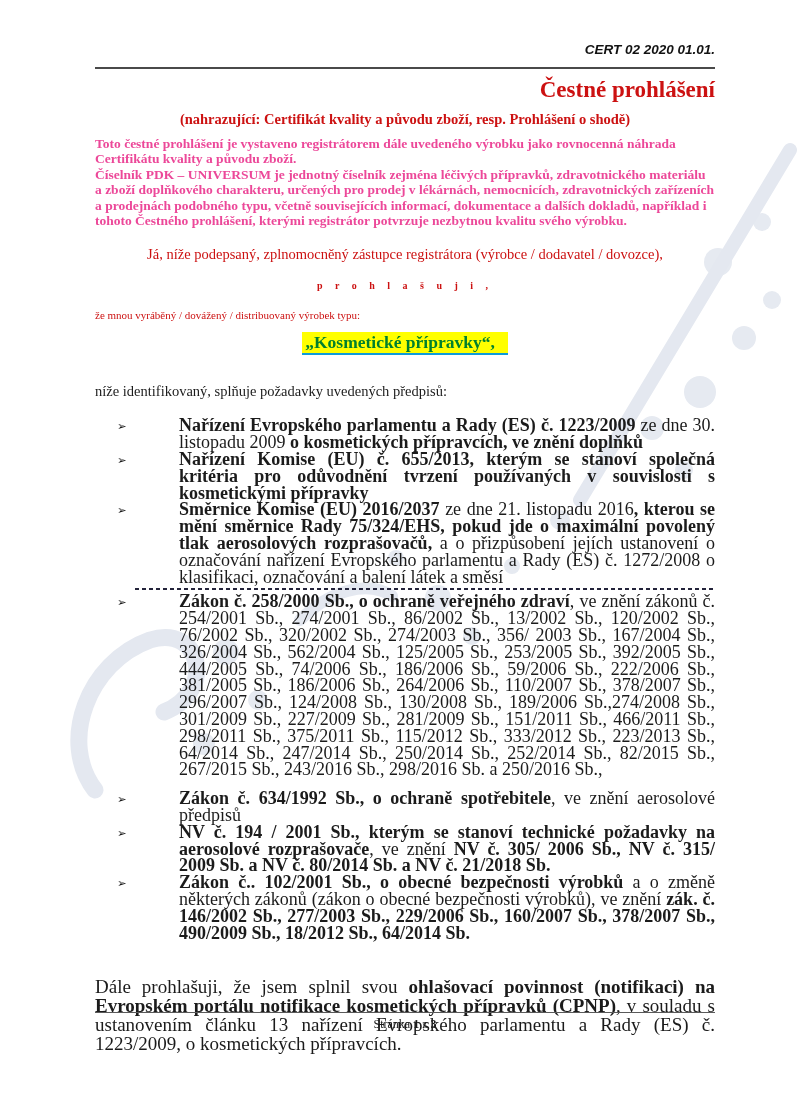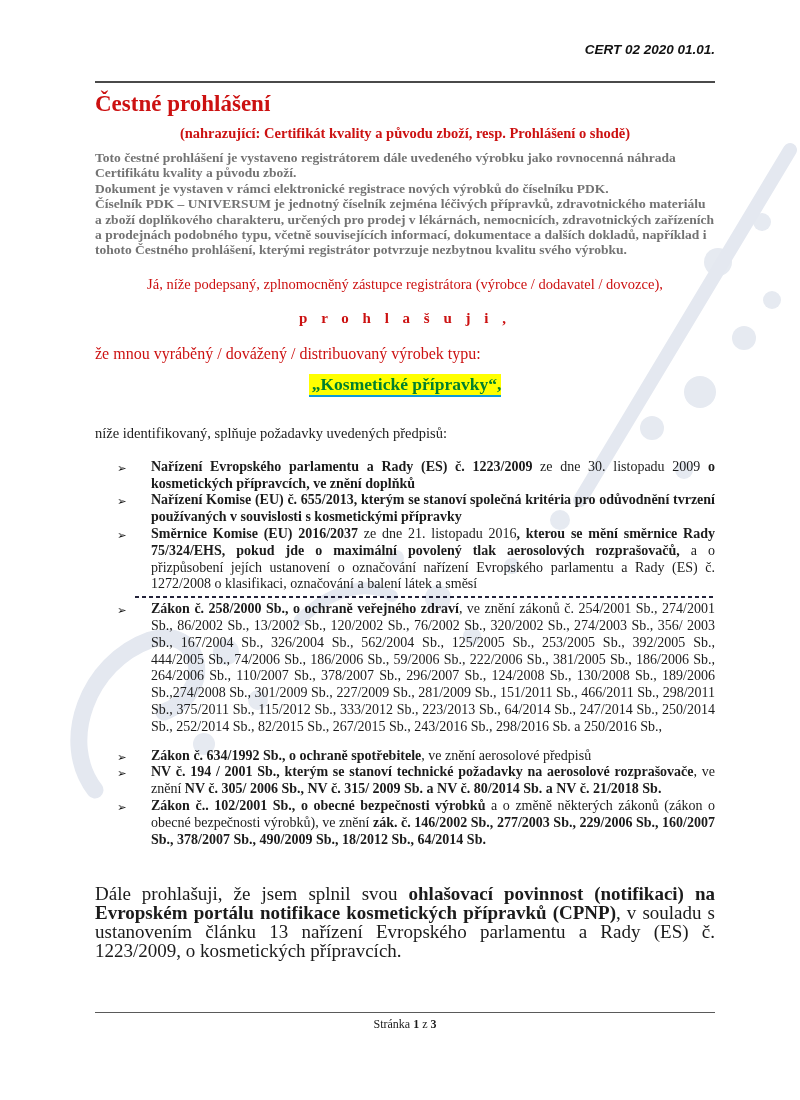--- a/index.html
+++ b/index.html
@@ -4,37 +4,37 @@
 <style>
   html,body{margin:0;padding:0;}
   body{
     width:800px;height:1100px;background:#ffffff;position:relative;
     font-family:"Liberation Serif", serif;color:#1b1b1b;overflow:hidden;
   }
   .watermark{position:absolute;left:0;top:0;z-index:0;pointer-events:none;}
   .content{position:absolute;left:0;top:0;right:0;bottom:0;z-index:1;
     padding:42px 85px 0 95px;box-sizing:border-box;}
   .cert-ref{text-align:right;font-family:"Liberation Sans",sans-serif;
-    font-style:italic;font-weight:600;font-size:13.5px;color:#121212;margin:0 0 24px 0;}
+    font-style:italic;font-weight:600;font-size:13.5px;color:#121212;margin:0 0 10px 0;}
   .top-rule{border:0;border-top:2px solid #4a4a4a;margin:0;}
-  .doc-title{color:#cc1111;text-align:left;font-size:23px;font-weight:bold;margin:8px 0 2px 0;}
+  .doc-title{color:#cc1111;text-align:right;font-size:23px;font-weight:bold;margin:8px 0 2px 0;}
   .doc-subtitle{color:#cc1111;text-align:center;font-size:14.5px;font-weight:bold;margin:8px;}
   .preamble-h{color:#cc1111;font-size:17.5px;font-weight:bold;margin:20px 0 2px 0;}
-  .preamble p{color:#737373;font-weight:bold;font-size:13.5px;line-height:15.4px;margin:0;text-align:left;}
+  .preamble p{color:#ec4899;font-weight:bold;font-size:13.5px;line-height:15.4px;margin:0;text-align:left;}
   .intro-line{color:#cc1111;text-align:center;font-size:14.5px;margin:18px 0 0 0;}
-  .verb-line{color:#cc1111;text-align:center;font-size:15px;font-weight:bold;letter-spacing:5px;margin:17px 0 0 0;}
-  .product-intro{color:#cc1111;font-size:16px;margin:18px 0 0 0;text-align:left;}
+  .verb-line{color:#cc1111;text-align:center;font-size:10px;font-weight:bold;letter-spacing:5px;margin:17px 0 0 0;}
+  .product-intro{color:#cc1111;font-size:11px;margin:18px 0 0 0;text-align:left;}
   .product-line{text-align:center;margin:11px 0 0 0;}
   .product-name{background:#ffff00;color:#00802e;font-weight:bold;font-size:17.5px;
-    padding:0 0 1px 3px;border-bottom:2.5px solid #0e9bd8;}
+    padding:0 13px 1px 3px;border-bottom:2.5px solid #0e9bd8;}
   .compliance-line{font-size:14.5px;margin:30px 0 0 0;text-align:left;}
   .reg-list{margin-top:17px;}
   .li{display:flex;padding-left:22px;}
   .bullet{flex:0 0 34px;font-family:"DejaVu Sans",sans-serif;font-size:11.5px;padding-top:2px;color:#111;}
-  .li-text{flex:1;font-size:14px;line-height:16.8px;text-align:justify;}
+  .li-text{flex:1;font-size:18px;line-height:16.8px;text-align:justify;margin-left:28px;}
   .b{font-weight:bold;}
   .dashed-sep{height:2px;margin:3px 0 3px 40px;
     background:repeating-linear-gradient(90deg,#23233a 0 4px,transparent 4px 7px);}
   .gap12{height:12px;}
   .closing{margin-top:36px;font-size:19px;line-height:19px;text-align:justify;}
   .footer{position:absolute;left:95px;right:85px;bottom:56px;z-index:1;}
   .footer-rule{border:0;border-top:1.5px solid #5a5a5a;margin:0;}
   .footer-text{text-align:center;font-family:Liberation Serif, serif;font-size:12px;margin-top:4px;color:#1b1b1b;}
 </style>
 </head>
@@ -68,21 +68,20 @@
 <div class="content">
 
   <p class="cert-ref">CERT 02 2020 01.01.</p>
   <hr class="top-rule">
 
   <h1 class="doc-title">Čestné prohlášení</h1>
   <p class="doc-subtitle">(nahrazující: Certifikát kvality a původu zboží, resp. Prohlášení o shodě)</p>
 
   <div class="preamble">
       <p>Toto čestné prohlášení je vystaveno registrátorem dále uvedeného výrobku jako rovnocenná náhrada Certifikátu kvality a původu zboží.</p>
-      <p>Dokument je vystaven v rámci elektronické registrace nových výrobků do číselníku PDK.</p>
       <p>Číselník PDK – UNIVERSUM je jednotný číselník zejména léčivých přípravků, zdravotnického materiálu a zboží doplňkového charakteru, určených pro prodej v lékárnách, nemocnicích, zdravotnických zařízeních a prodejnách podobného typu, včetně souvisejících informací, dokumentace a dalších dokladů, například i tohoto Čestného prohlášení, kterými registrátor potvrzuje nezbytnou kvalitu svého výrobku.</p>
     </div>
 
   <p class="intro-line">Já, níže podepsaný, zplnomocněný zástupce registrátora (výrobce / dodavatel / dovozce),</p>
   <p class="verb-line">p r o h l a š u j i ,</p>
   <p class="product-intro">že mnou vyráběný / dovážený  / distribuovaný výrobek typu:</p>
   <p class="product-line"><span class="product-name">„Kosmetické přípravky“,</span></p>
   <p class="compliance-line">níže identifikovaný, splňuje požadavky uvedených předpisů:</p>
 
   <div class="reg-list">

